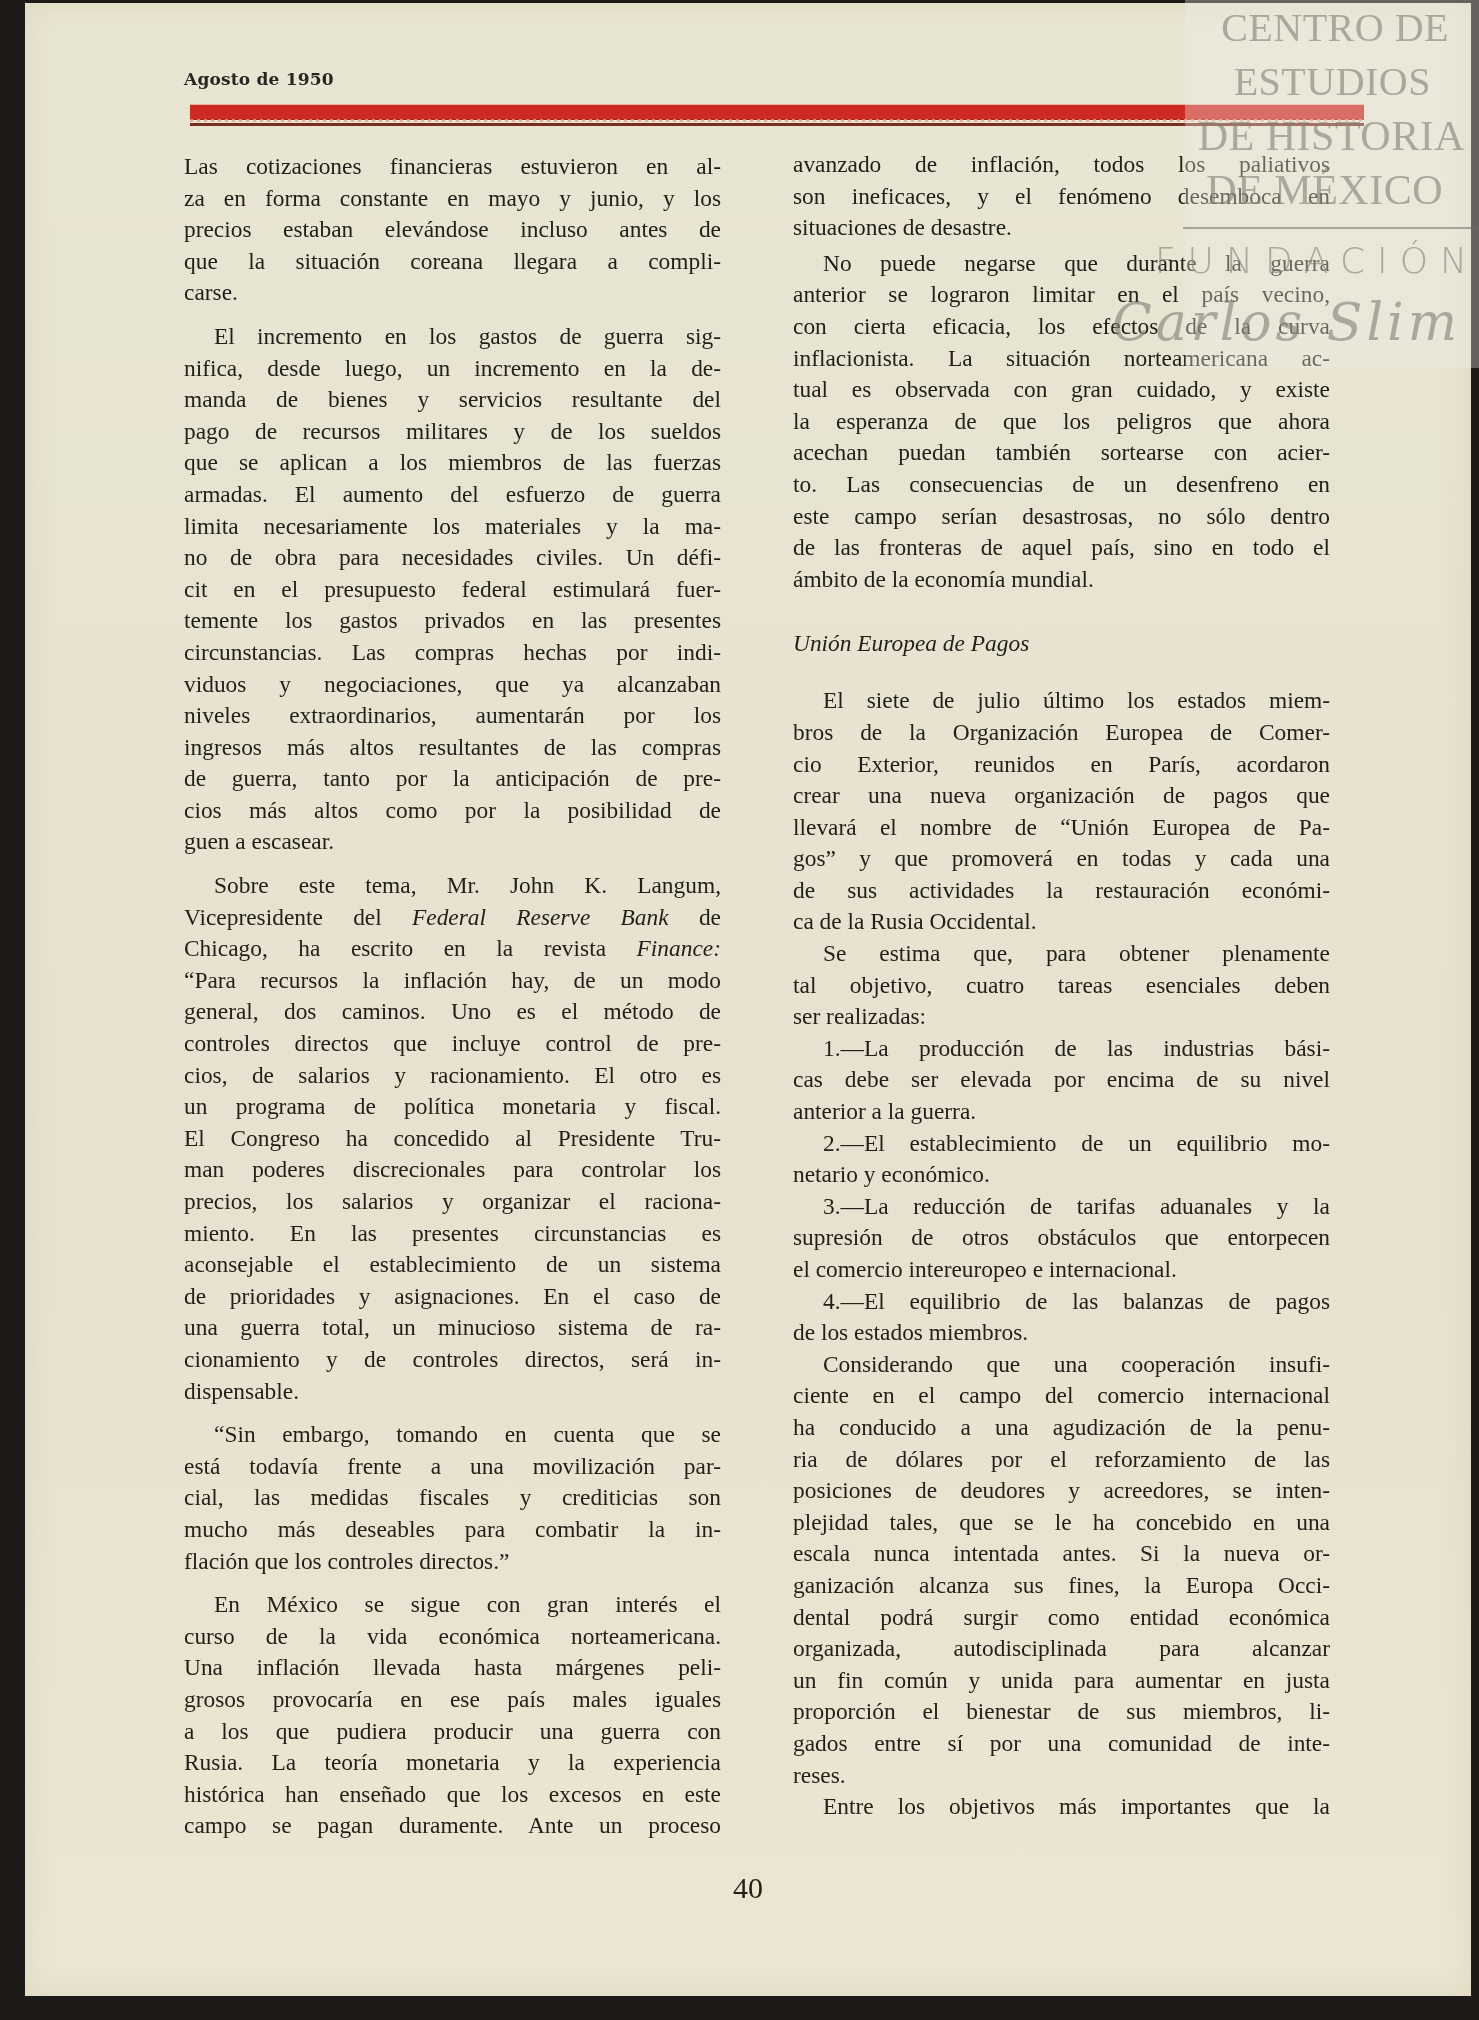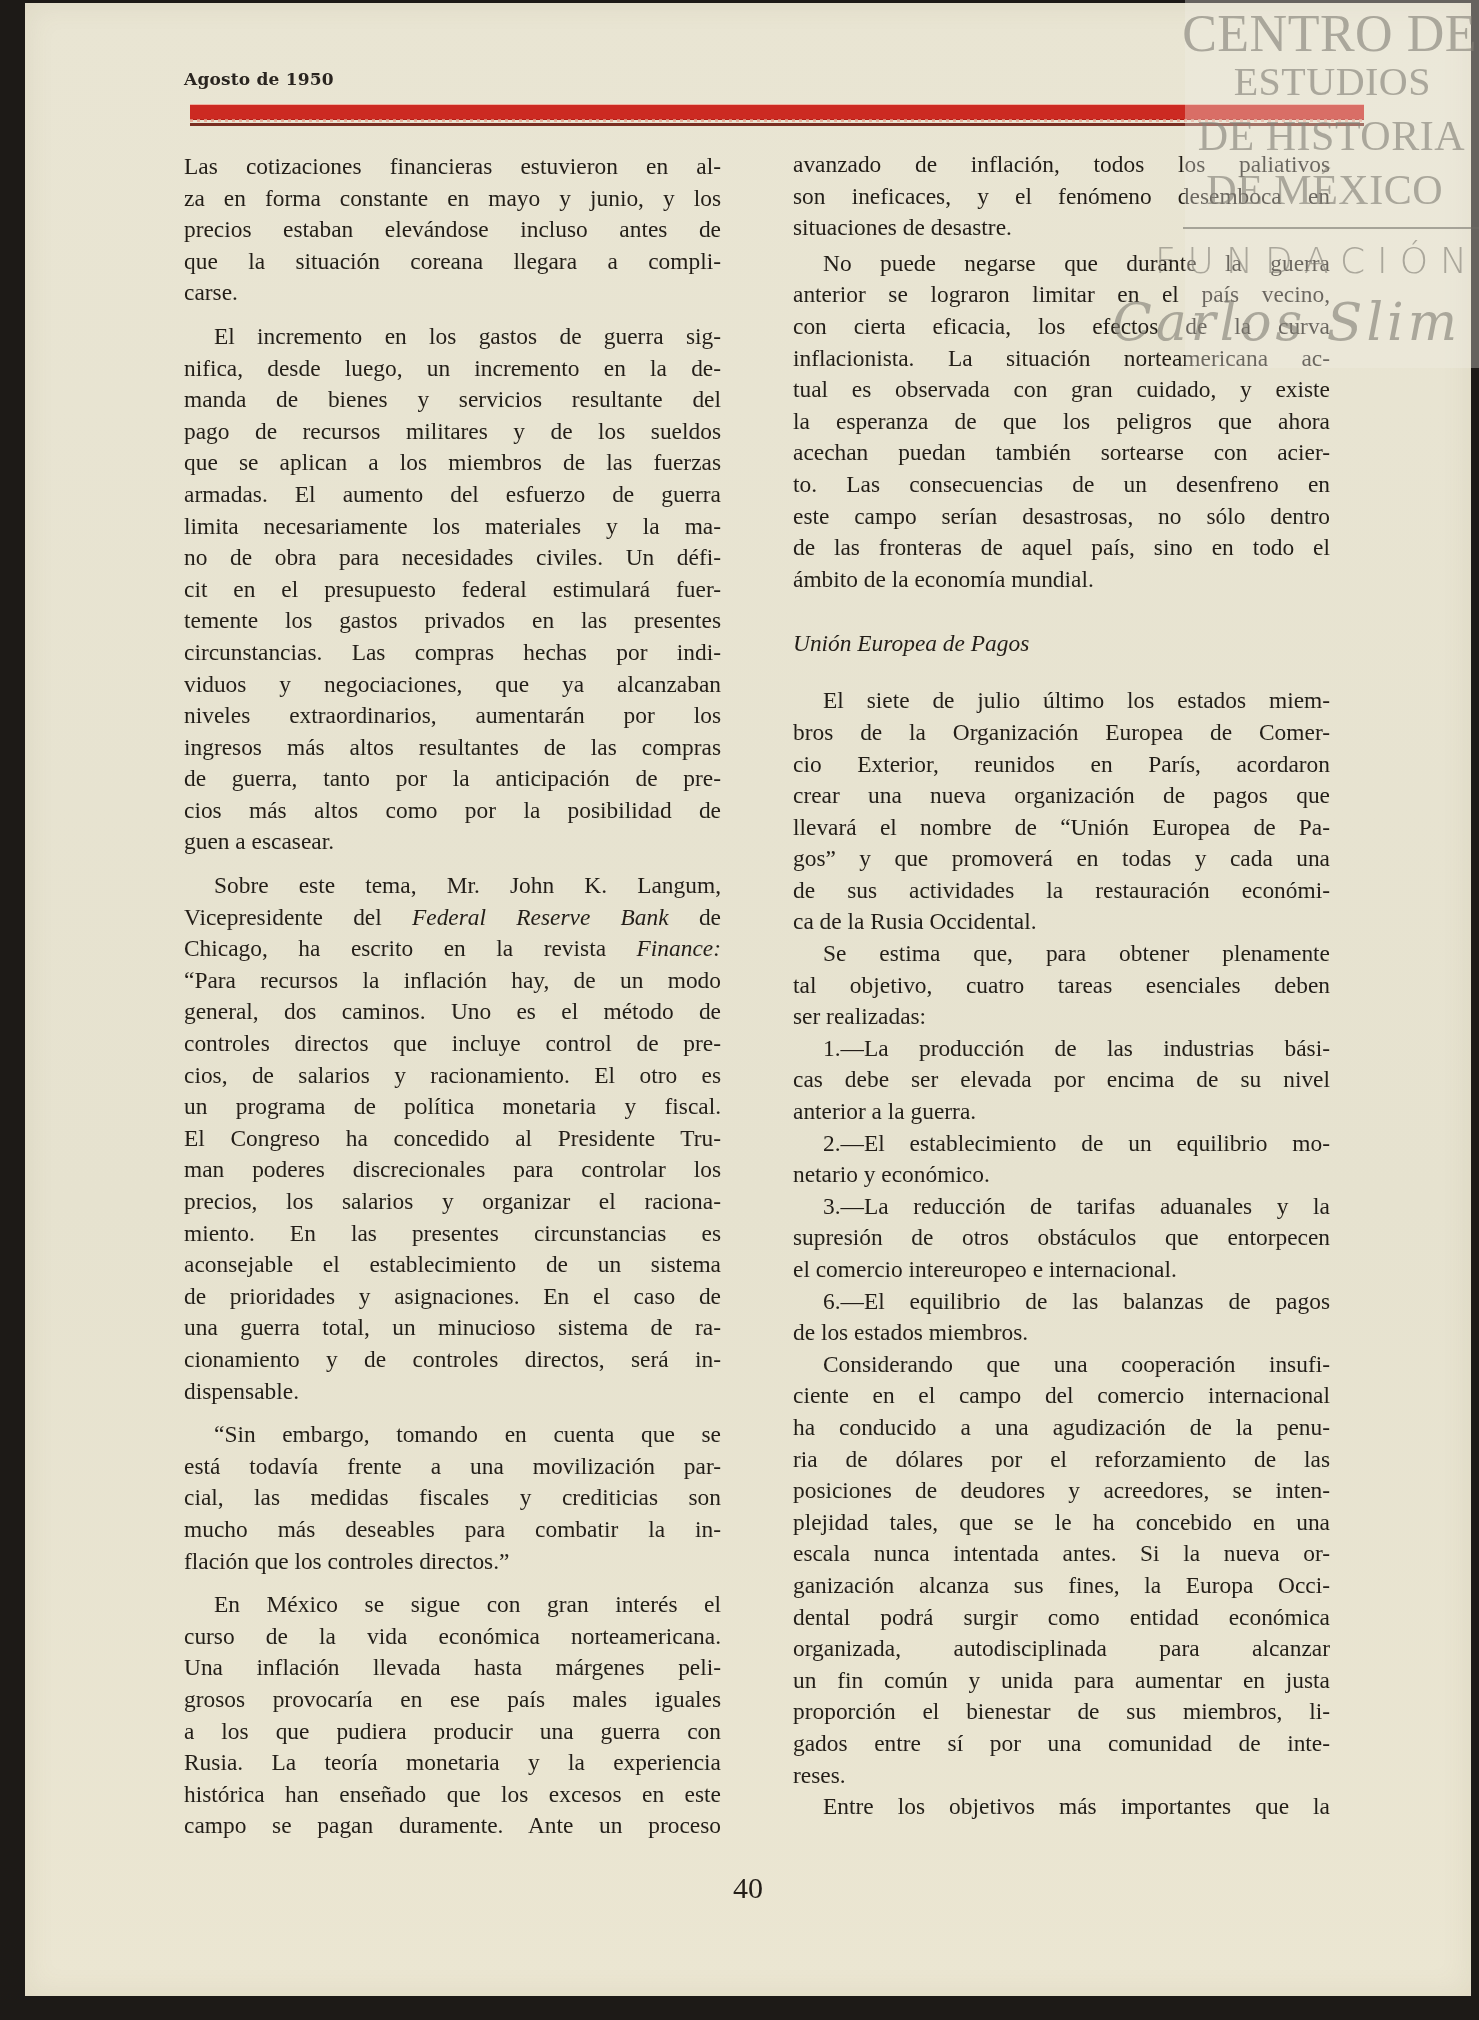--- a/index.html
+++ b/index.html
@@ -60,21 +60,21 @@
   
   .wm-box {
     position: absolute; left: 1185px; top: 0; width: 294px; height: 368px;
     background: rgba(240,238,228,0.35);
   }
   .wm-text {
     position: absolute; right: 10px; color: rgba(130,128,118,0.62);
     font-family: "Liberation Serif", serif; text-align: right;
     letter-spacing: 0.5px;
   }
-  .wm-1 { top: 4px; font-size: 52px; right: 2px; margin-left: 42px; }
+  .wm-1 { top: 4px; font-size: 40px; right: 30px; margin-left: 42px; }
   .wm-2 { top: 58px; font-size: 40px; right: 48px; }
   .wm-3 { top: 112px; font-size: 42px; right: 14px; }
   .wm-4 { top: 166px; font-size: 42px; right: 36px; margin-left: 33px; }
   .wm-rule { position: absolute; left: 1183px; top: 227px; width: 296px; height: 2px; background: rgba(110,108,100,0.55); }
   .wm-5 {
     top: 240px; font-family: "DejaVu Sans", sans-serif; font-size: 36px; letter-spacing: 12px;
     right: 0px; font-weight: 300;
   }
   .wm-6 {
     top: 292px; font-family: "DejaVu Serif", serif; font-style: italic; font-size: 52px;
@@ -207,21 +207,21 @@
       <div>
         <div class="line ind">2.—El establecimiento de un equilibrio mo-</div>
         <div class="line last">netario y económico.</div>
       </div>
       <div>
         <div class="line ind">3.—La reducción de tarifas aduanales y la</div>
         <div class="line">supresión de otros obstáculos que entorpecen</div>
         <div class="line last">el comercio intereuropeo e internacional.</div>
       </div>
       <div>
-        <div class="line ind">6.—El equilibrio de las balanzas de pagos</div>
+        <div class="line ind">4.—El equilibrio de las balanzas de pagos</div>
         <div class="line last">de los estados miembros.</div>
       </div>
     </div>
     <div>
       <div class="line ind">Considerando que una cooperación insufi-</div>
       <div class="line">ciente en el campo del comercio internacional</div>
       <div class="line">ha conducido a una agudización de la penu-</div>
       <div class="line">ria de dólares por el reforzamiento de las</div>
       <div class="line">posiciones de deudores y acreedores, se inten-</div>
       <div class="line">plejidad tales, que se le ha concebido en una</div>

